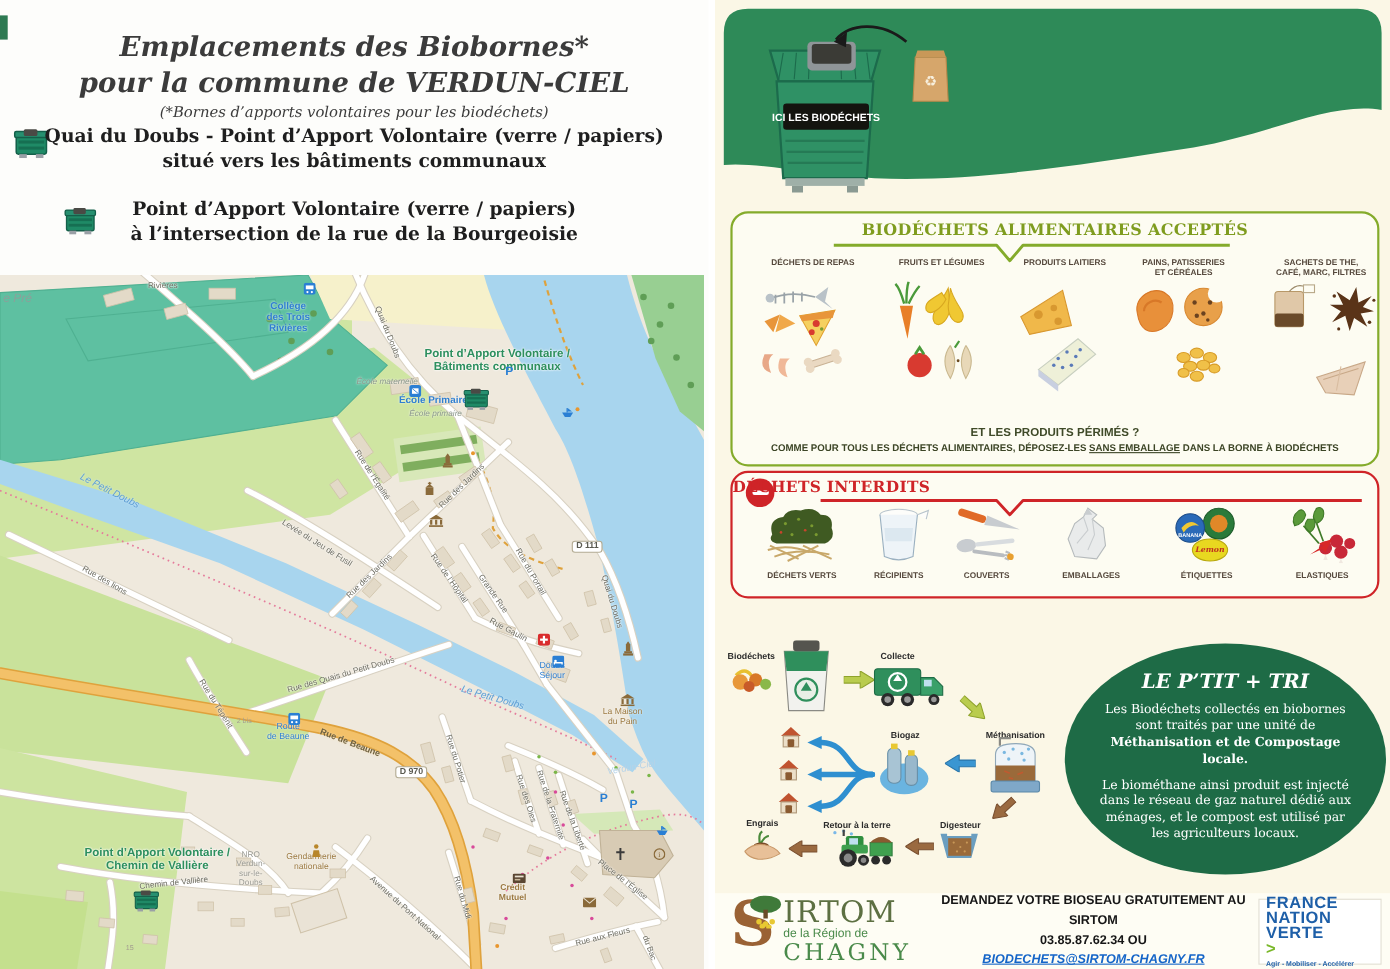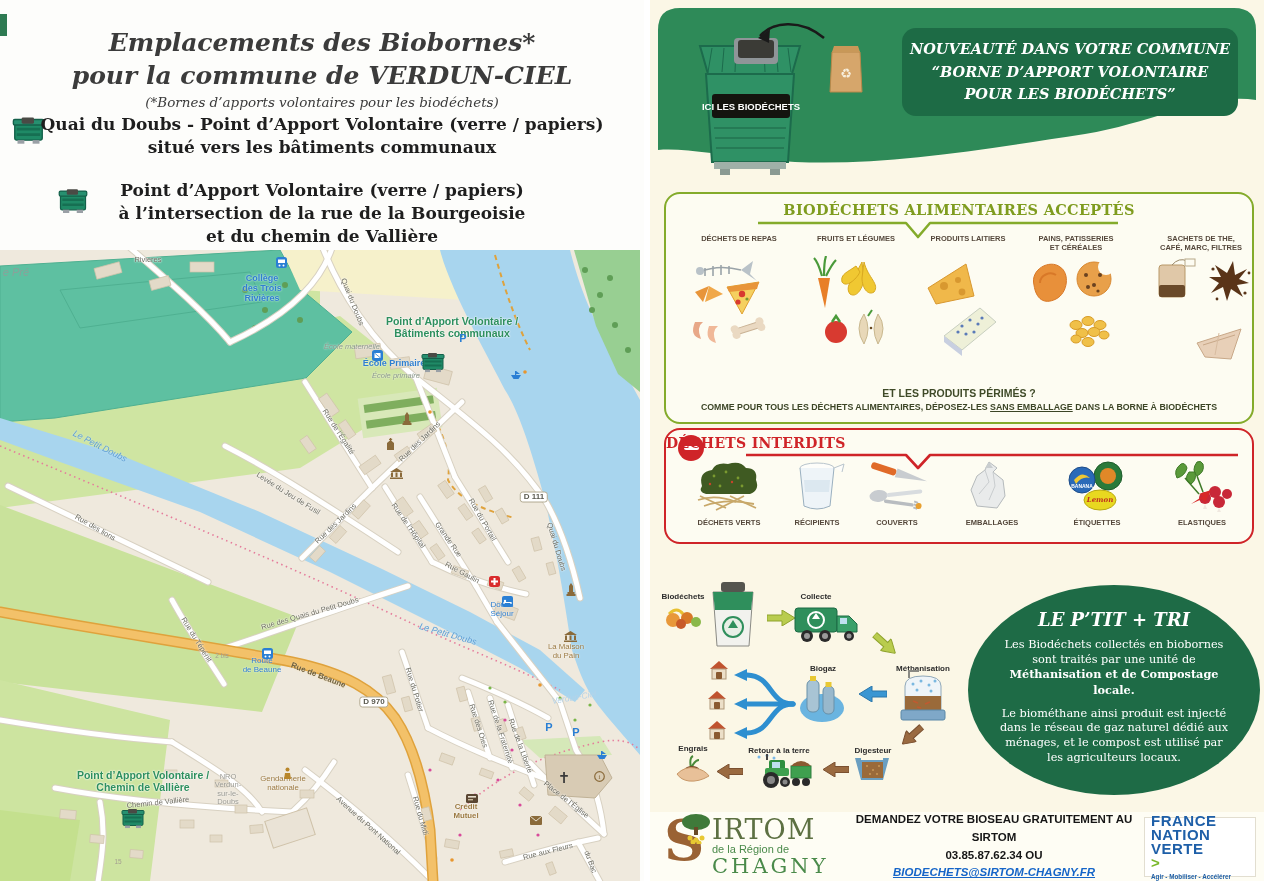--- a/index.html
+++ b/index.html
@@ -127,21 +127,20 @@
           <rect x="7" y="2.5" width="9" height="4.5" rx="1" fill="#4a4a45"></rect>
           <rect x="3.5" y="10" width="17" height="2" fill="#0f5a42" opacity=".55"></rect>
           <rect x="3.5" y="14" width="17" height="2" fill="#0f5a42" opacity=".55"></rect>
           <rect x="4" y="19" width="5" height="2.6" fill="#9aa0a6"></rect>
           <rect x="15" y="19" width="5" height="2.6" fill="#9aa0a6"></rect>
         </svg>
       </span>
     <div class="loc loc2">
       <span>Point d’Apport Volontaire (verre / papiers)</span><br>
       <span>à l’intersection de la rue de la Bourgeoisie</span><br>
-      <span>et du chemin de Vallière</span>
     </div>
 
     <div class="map">
       <svg id="map-svg" width="640" height="631" viewBox="0 0 640 631">
           <rect width="640" height="631" fill="#efe9dd"></rect>
           <polygon points="0,140 340,66 430,138 300,218 0,258" fill="#cfe5a2"></polygon>
           <polygon points="0,255 300,368 262,462 0,432" fill="#c9e29b"></polygon>
           <polygon points="0,430 170,470 150,631 0,631" fill="#cde4a0"></polygon>
           <polygon points="0,560 80,570 70,631 0,631" fill="#c4e08e"></polygon>
           <rect x="225" y="15" width="95" height="75" fill="#cfe5a2"></rect>
@@ -563,25 +562,20 @@
         <rect x="98" y="153" width="10" height="6" fill="#8a9a92"></rect>
       <g>
           <polygon points="160,36 188,36 190,76 158,76" fill="#d6a66b" stroke="#b8884a"></polygon>
           <polygon points="160,36 188,36 186,30 162,30" fill="#c89858"></polygon>
           <text x="174" y="62" font-size="13" fill="#f7efdd" text-anchor="middle">♻</text>
         </g>
       <path d="M152,22 C128,2 100,6 88,20" fill="none" stroke="#1a1a1a" stroke-width="2.5"></path>
       <polygon points="86,22 98,13 97,27" fill="#1a1a1a"></polygon>
     </svg>
 
-    <div class="banner">
-      <span>NOUVEAUTÉ DANS VOTRE COMMUNE</span>
-      <span>“BORNE D’APPORT VOLONTAIRE</span>
-      <span>POUR LES BIODÉCHETS”</span>
-    </div>
 
     <div class="accepted-box">
       <div class="accepted-title">BIODÉCHETS ALIMENTAIRES ACCEPTÉS</div>
       <svg class="bubble-line" width="586" height="22">
         <path d="M92,3 L240,3 L252,17 L264,3 L452,3" stroke="#84ab2b" stroke-width="2.6" fill="none" stroke-linejoin="round"></path>
       </svg>
       <div id="accepted-cats">
           <div class="acat" style="left: 16px; text-align: center;">
             <div class="cat-label">DÉCHETS DE REPAS</div>
             <div class="cat-art"><svg viewBox="0 0 100 104">

